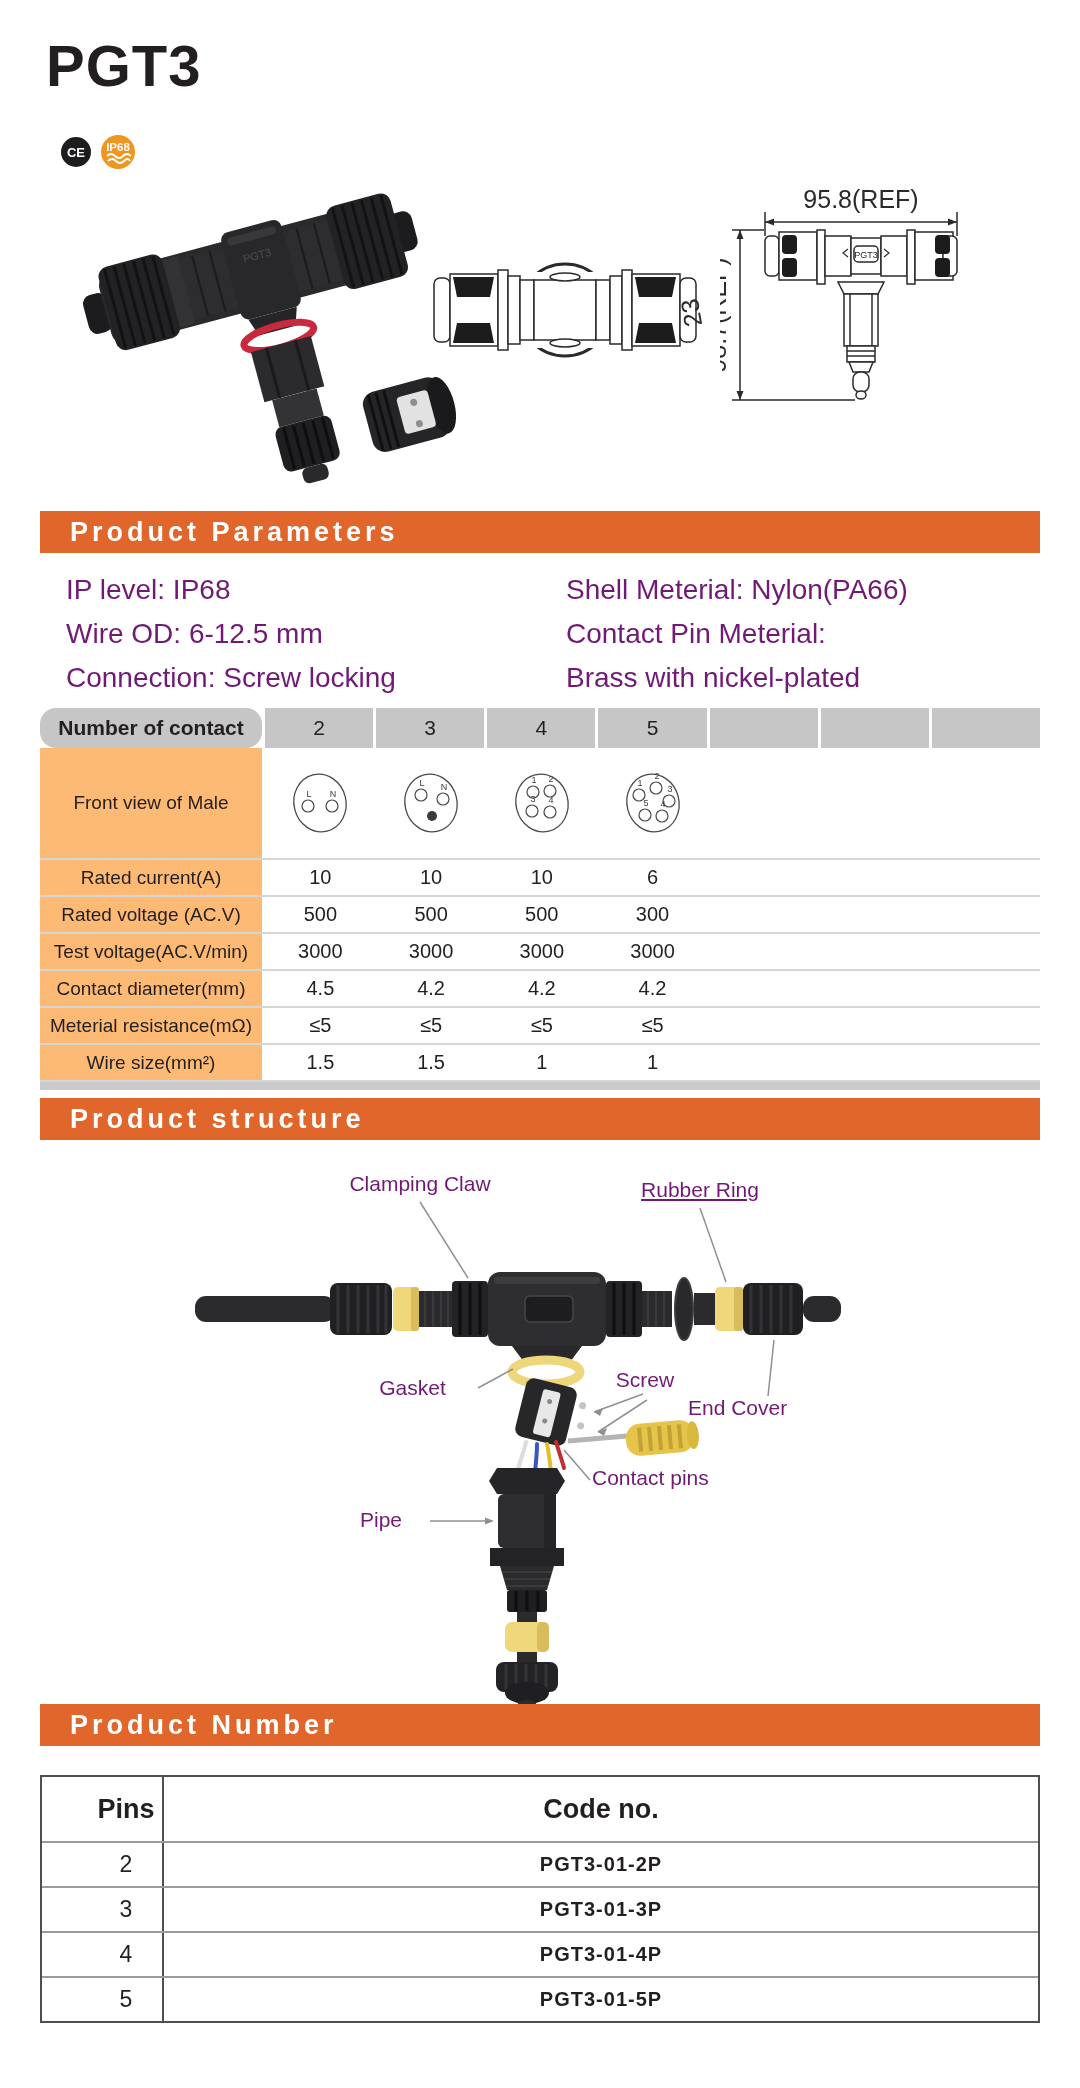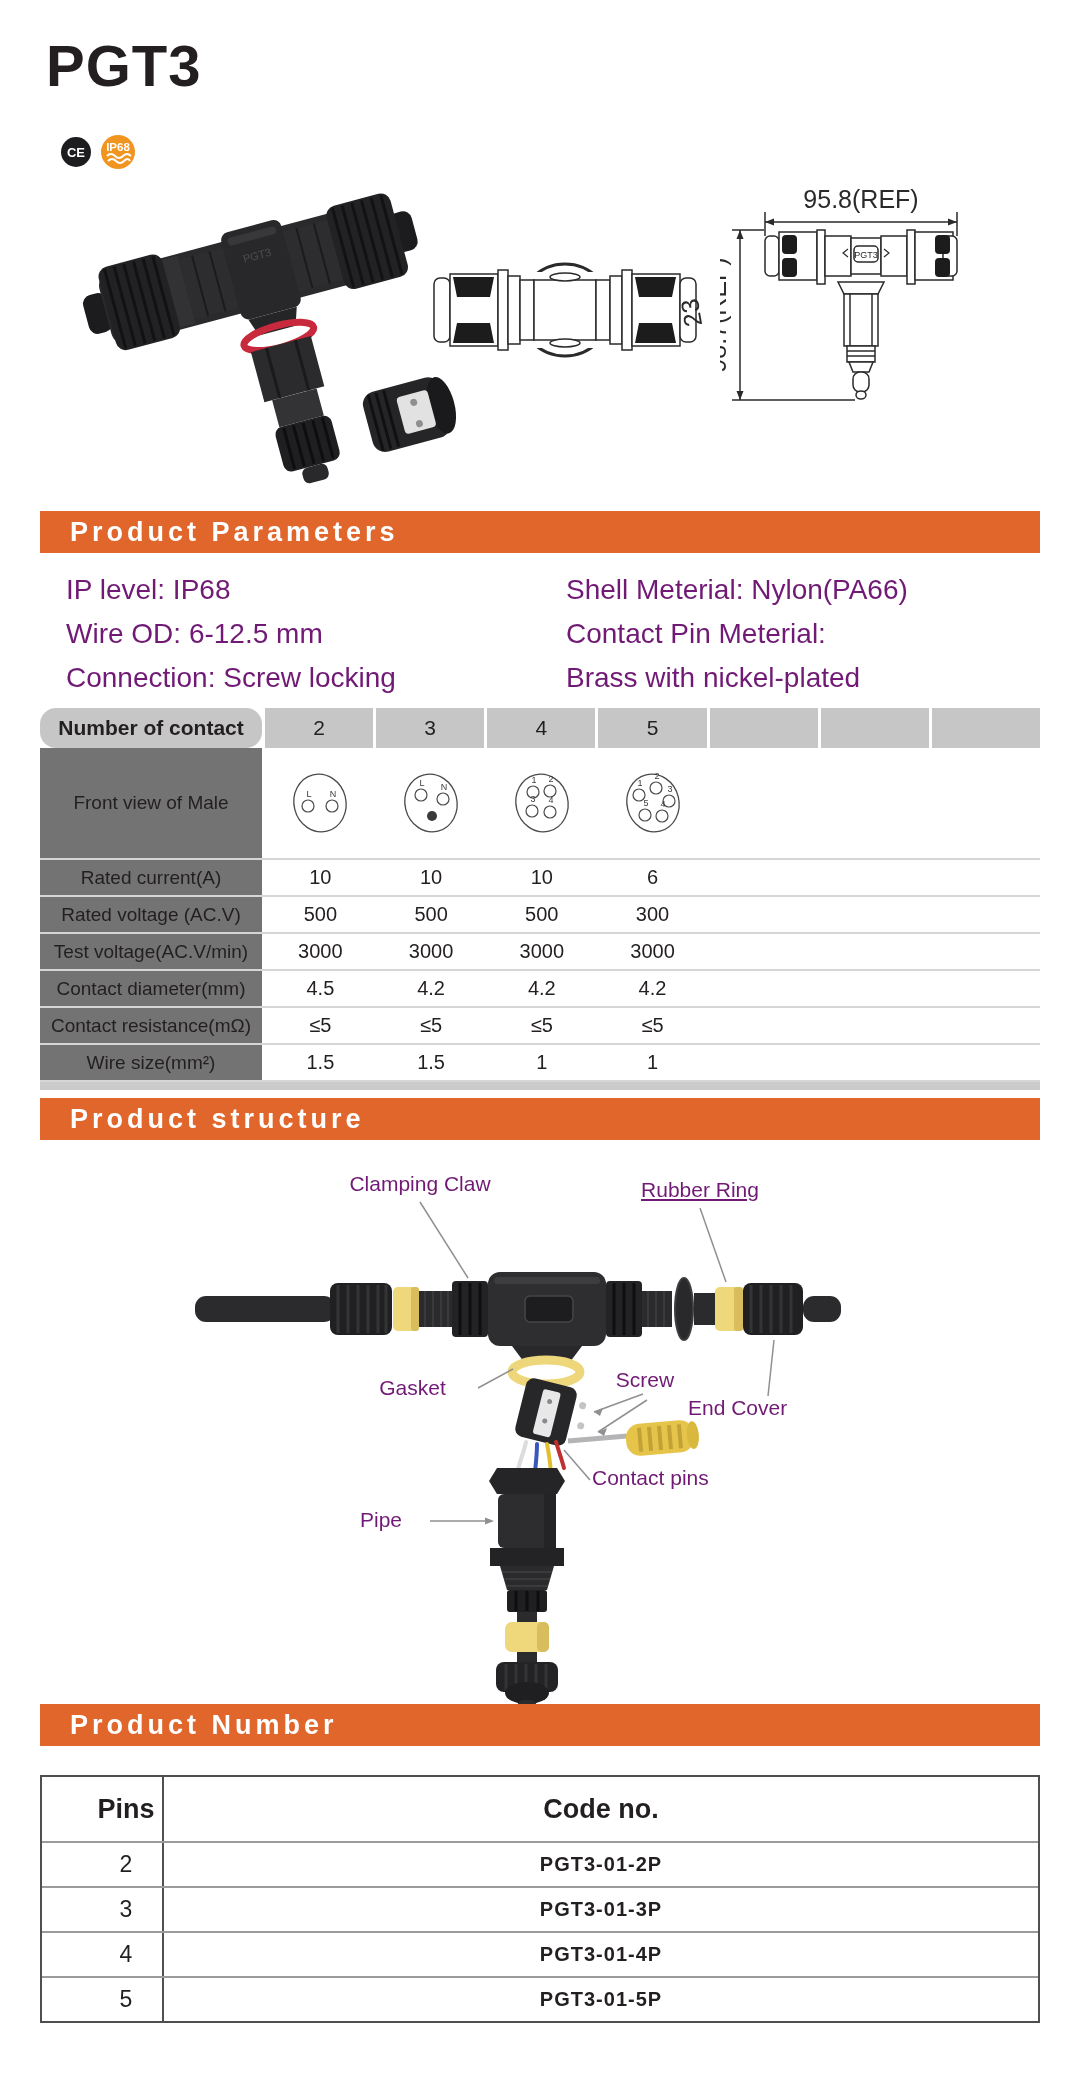--- a/index.html
+++ b/index.html
@@ -22,21 +22,21 @@
   .param-right{left:566px;}
   
   .ptable{left:40px;top:708px;width:1000px;}
   .pt-row{display:flex;width:1000px;}
   .pt-head{height:40px;}
   .pt-head .lbl{width:222px;background:#c6c6c6;font-weight:bold;font-size:21px;
     display:flex;align-items:center;justify-content:center;margin-right:3px;border-radius:16px;}
   .pt-head .col{flex:1;background:#c6c6c6;font-size:21px;display:flex;align-items:center;
     justify-content:center;margin-right:3px;}
   .pt-head .col:last-child{margin-right:0;}
-  .pt-body .lbl{width:222px;background:#737373;border-right:3px solid #fff;
+  .pt-body .lbl{width:222px;background:#fdba74;border-right:3px solid #fff;
     display:flex;align-items:center;justify-content:center;font-size:19px;}
   .pt-body .cell{flex:1;display:flex;align-items:center;justify-content:center;font-size:20px;}
   .pt-body .pt-row{border-bottom:2px solid #d6d6d6;}
   .row-front{height:110px;}
   .row-val{height:35px;}
   .pt-strip{height:8px;width:1000px;background:#cbcbcb;}
   
   .slabel{font-size:21px;color:#701a75;}
   .t-center{text-align:center;} .t-right{text-align:center;}
   
@@ -323,21 +323,21 @@
         <div class="lbl">Contact diameter(mm)</div>
         <div class="cell">4.5</div>
         <div class="cell">4.2</div>
         <div class="cell">4.2</div>
         <div class="cell">4.2</div>
         <div class="cell"></div>
         <div class="cell"></div>
         <div class="cell"></div>
       </div>
       <div class="pt-row row-val">
-        <div class="lbl">Contact resistance(mΩ)</div>
+        <div class="lbl">Meterial resistance(mΩ)</div>
         <div class="cell">≤5</div>
         <div class="cell">≤5</div>
         <div class="cell">≤5</div>
         <div class="cell">≤5</div>
         <div class="cell"></div>
         <div class="cell"></div>
         <div class="cell"></div>
       </div>
       <div class="pt-row row-val">
         <div class="lbl">Wire size(mm²)</div>

